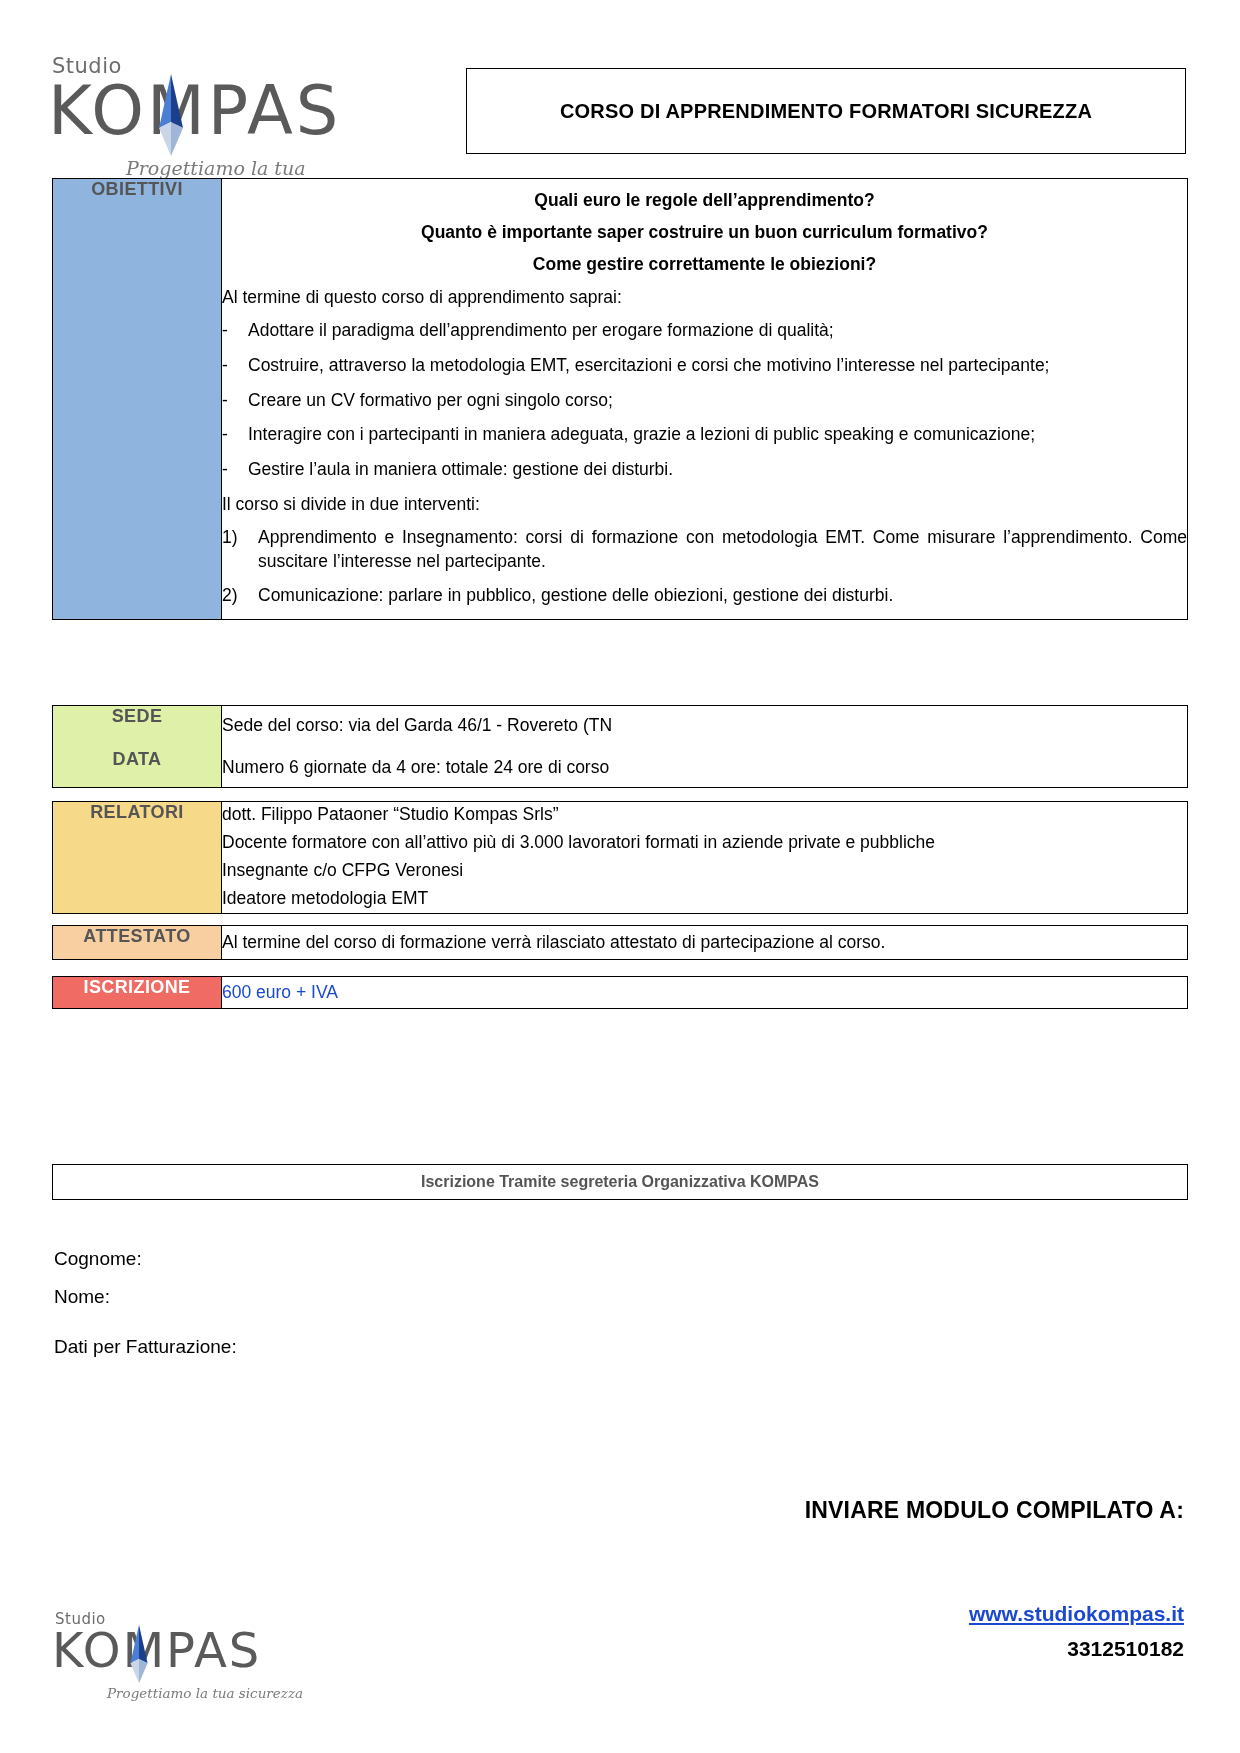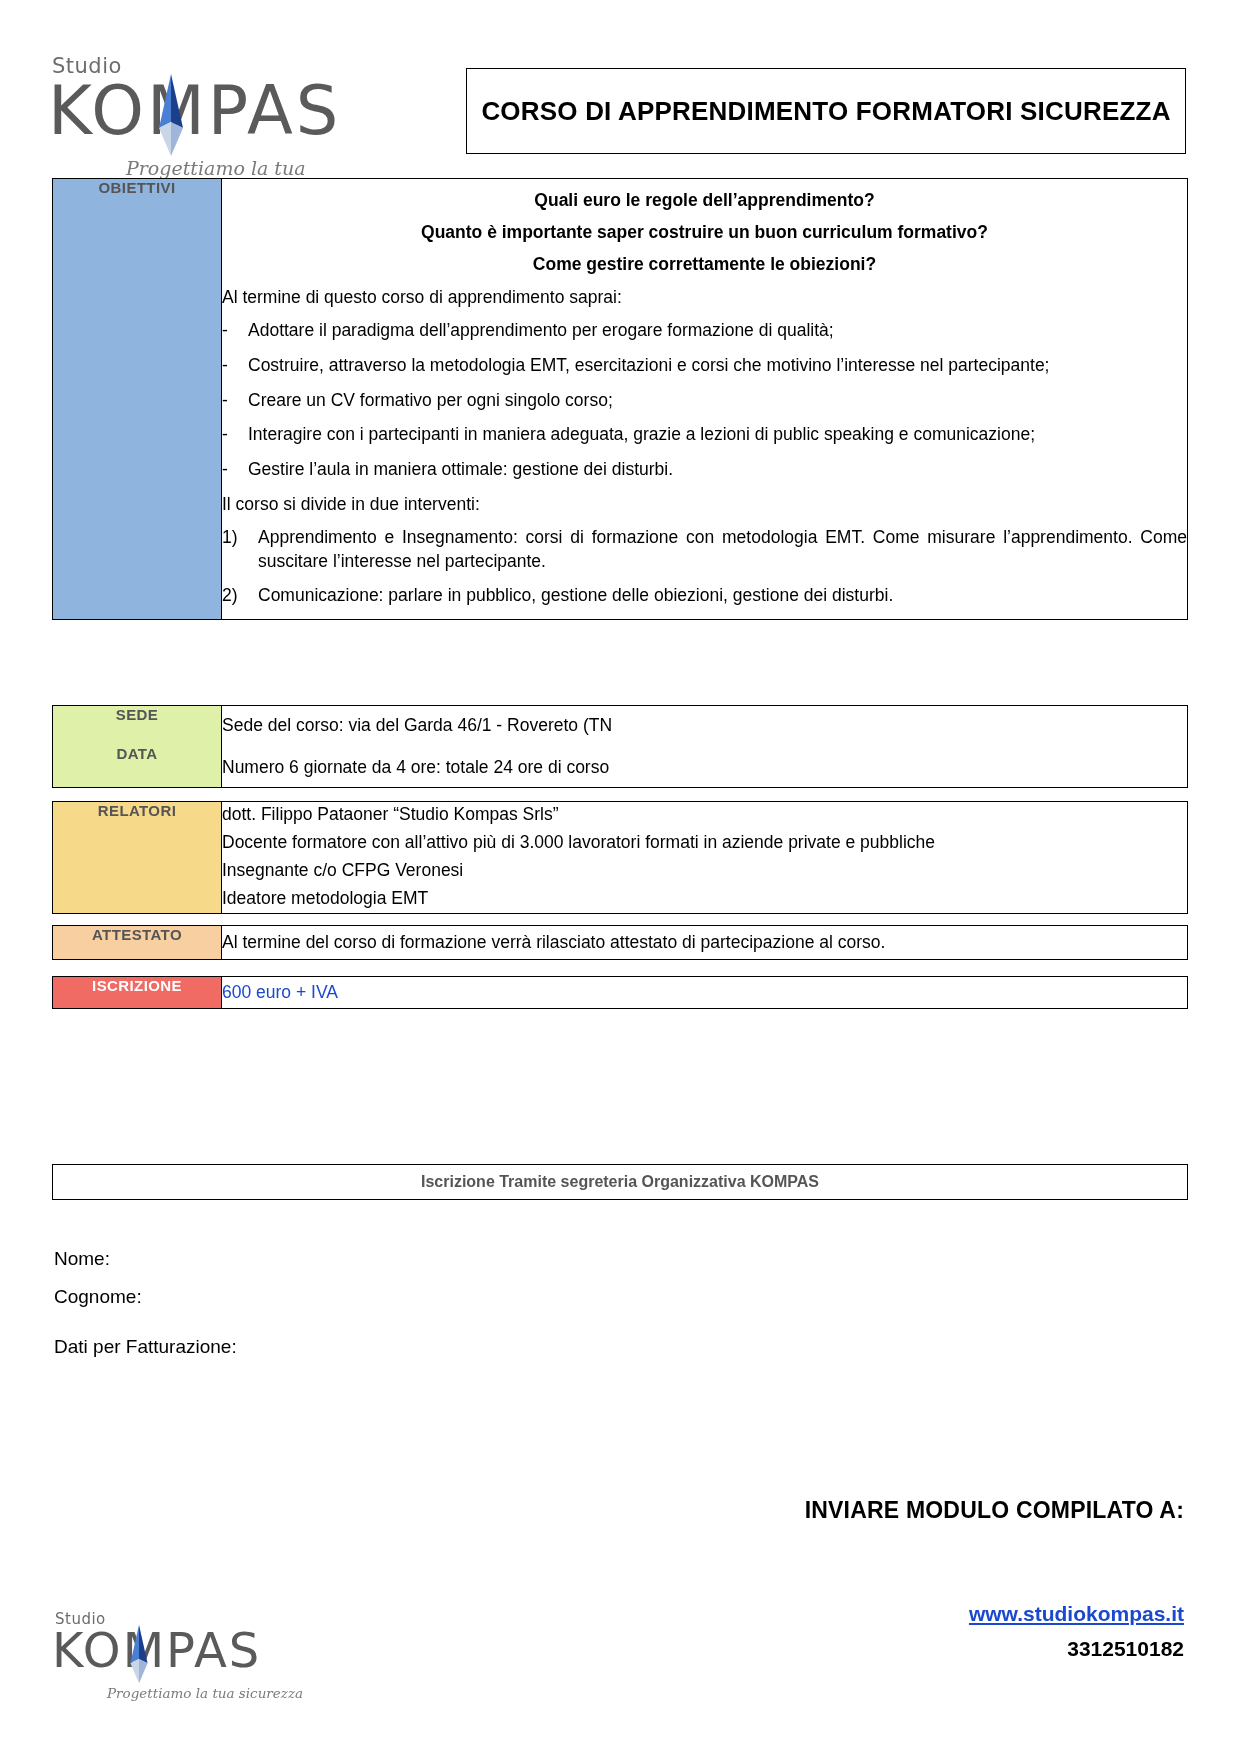--- a/index.html
+++ b/index.html
@@ -80,21 +80,21 @@
     top: 38px;
     width: 720px;
     height: 86px;
     border: 1.5px solid #000;
     box-sizing: border-box;
     display: flex;
     align-items: center;
     justify-content: center;
   }
   .title-box span {
-    font-size: 26px;
+    font-size: 20px;
     font-weight: bold;
     letter-spacing: 0.2px;
   }
 
   
   .tbl {
     position: absolute;
     left: 52px;
     width: 1136px;
     border-collapse: collapse;
@@ -103,21 +103,21 @@
   .tbl td {
     border: 1.2px solid #000;
     vertical-align: top;
     padding: 0;
   }
   .label-cell {
     width: 168px;
     text-align: center;
     vertical-align: middle;
     font-weight: bold;
-    font-size: 15px;
+    font-size: 18px;
     color: #555555;
     letter-spacing: 0.4px;
   }
   .content-cell {
     padding: 8px 14px 10px 14px;
   }
 
   .blue   { background: #8fb4dd; }
   .green  { background: #dff0a8; }
   .yellow { background: #f7d98a; }
@@ -355,22 +355,22 @@
       </td>
     </tr>
   </tbody>
     </table>
 
   <div class="iscr-bar">
     <span>Iscrizione Tramite segreteria Organizzativa KOMPAS</span>
   </div>
 
   <div class="form-area">
+    <div class="fl">Cognome:</div>
     <div class="fl">Nome:</div>
-    <div class="fl">Cognome:</div>
     <div class="fl2">Dati per Fatturazione:</div>
   </div>
 
   <div class="send-block">
     <div class="send-title">INVIARE MODULO COMPILATO A:</div>
   </div>
 
   <div class="site">
     <a href="#">www.studiokompas.it</a>
   </div>

